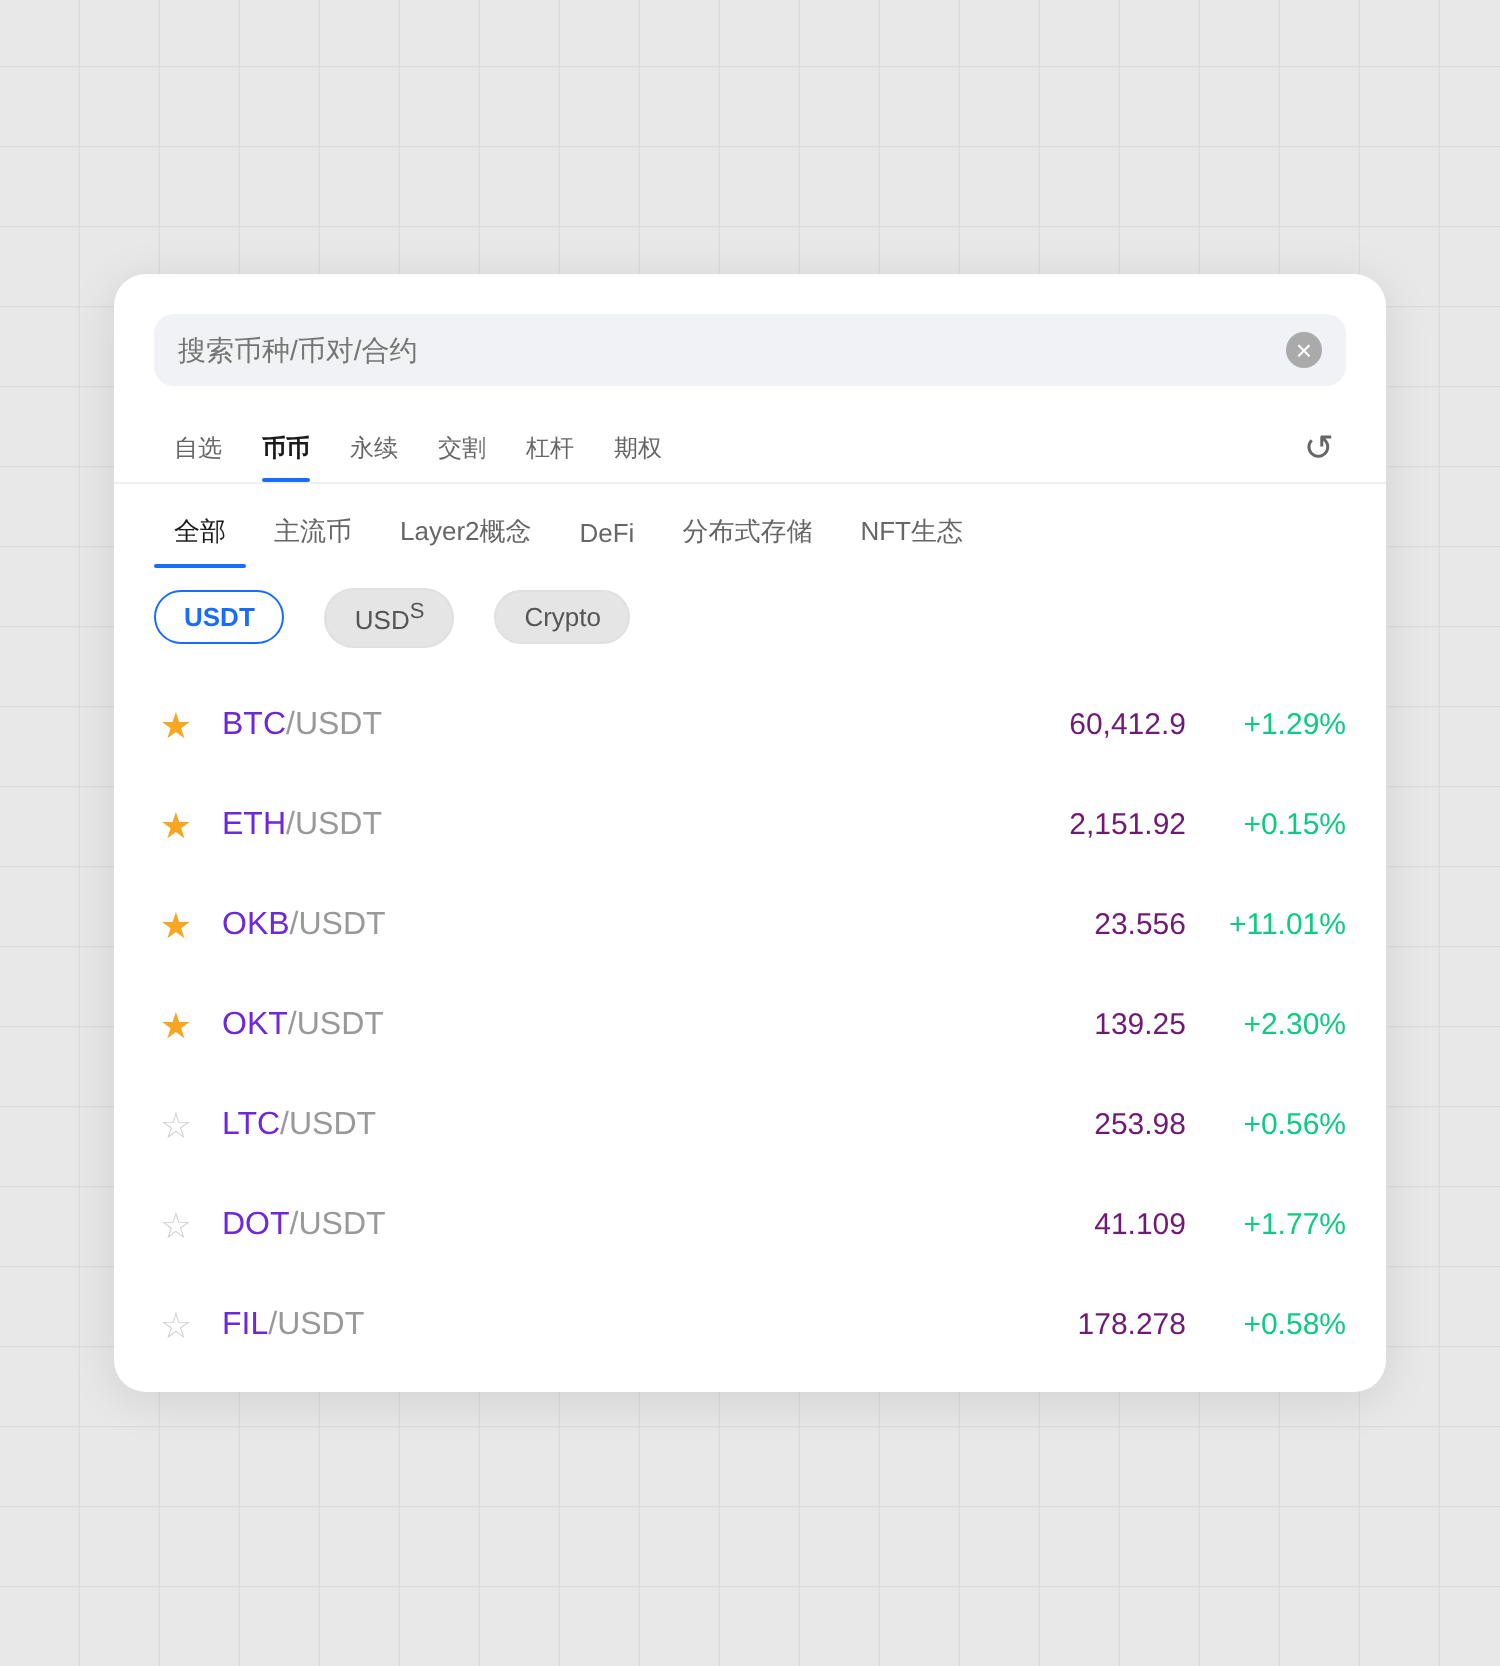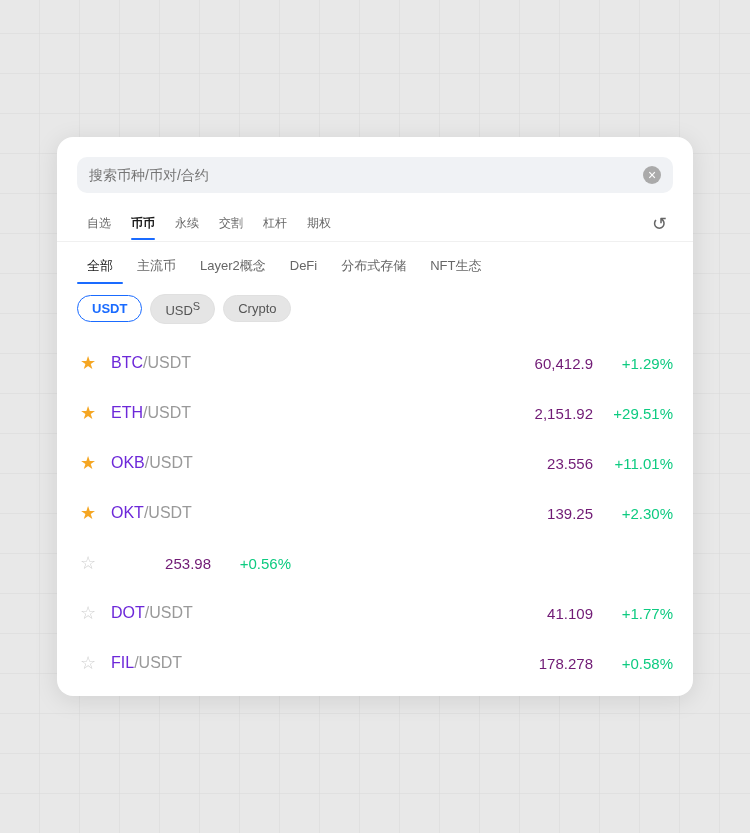--- a/index.html
+++ b/index.html
@@ -128,21 +128,21 @@
       height: 2px;
       background: #1a6bff;
       border-radius: 2px;
     }
 
     
     .currency-filters {
       display: flex;
       align-items: center;
       padding: 14px 20px 10px 20px;
-      gap: 8px;
+      gap: 20px;
     }
     .currency-btn {
       padding: 5px 14px;
       border-radius: 20px;
       font-size: 13px;
       cursor: pointer;
       border: 1px solid #e0e0e0;
       background: #e5e5e5;
       color: #555;
     }
@@ -257,21 +257,21 @@
       <div class="coin-price">60,412.9</div>
       <div class="coin-change positive">+1.29%</div>
     </div>
 
     <div class="coin-row">
       <div class="star-icon filled">★</div>
       <div class="coin-name">
         <span class="base">ETH</span><span class="quote">/USDT</span>
       </div>
       <div class="coin-price">2,151.92</div>
-      <div class="coin-change positive">+29.51%</div>
+      <div class="coin-change positive">+0.15%</div>
     </div>
 
     <div class="coin-row">
       <div class="star-icon filled">★</div>
       <div class="coin-name">
         <span class="base">OKB</span><span class="quote">/USDT</span>
       </div>
       <div class="coin-price">23.556</div>
       <div class="coin-change positive">+11.01%</div>
     </div>
@@ -280,20 +280,23 @@
       <div class="star-icon filled">★</div>
       <div class="coin-name">
         <span class="base">OKT</span><span class="quote">/USDT</span>
       </div>
       <div class="coin-price">139.25</div>
       <div class="coin-change positive">+2.30%</div>
     </div>
 
     <div class="coin-row">
       <div class="star-icon empty">☆</div>
+      <div class="coin-name">
+        <span class="base">LTC</span><span class="quote">/USDT</span>
+      </div>
       <div class="coin-price">253.98</div>
       <div class="coin-change positive">+0.56%</div>
     </div>
 
     <div class="coin-row">
       <div class="star-icon empty">☆</div>
       <div class="coin-name">
         <span class="base">DOT</span><span class="quote">/USDT</span>
       </div>
       <div class="coin-price">41.109</div>

